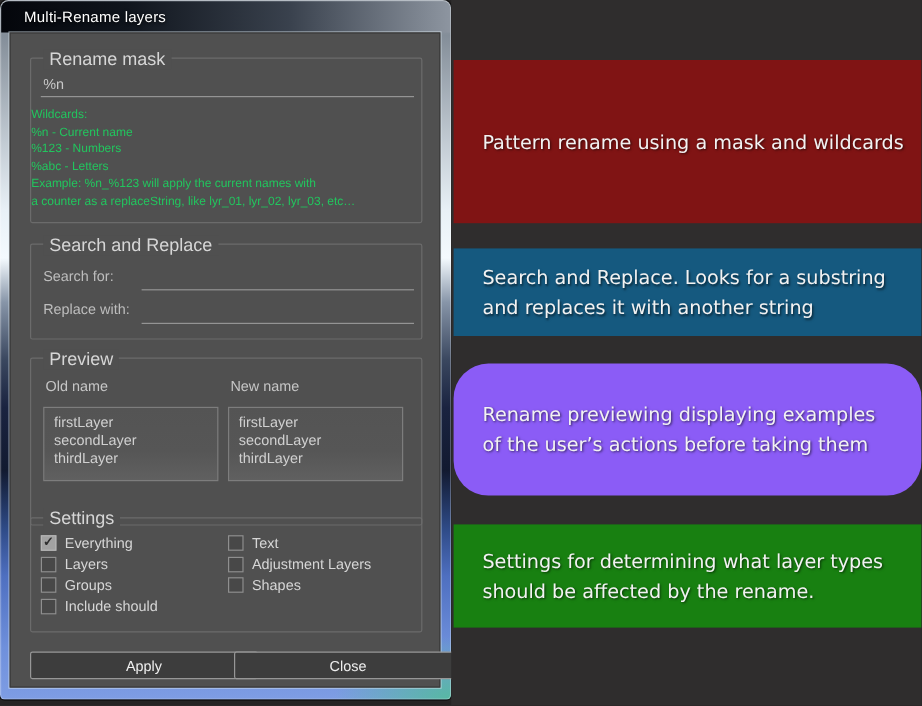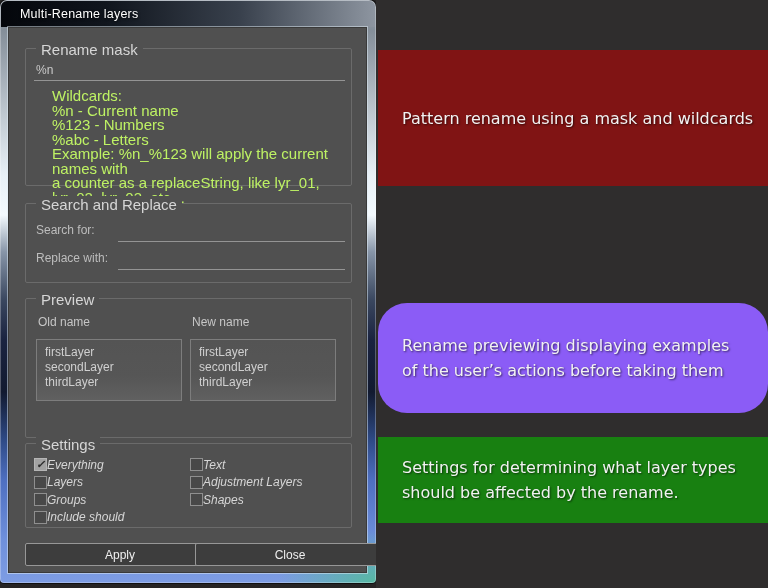--- a/index.html
+++ b/index.html
@@ -26,45 +26,45 @@
     background:#505050; border:1px solid #3a3a3a;
     box-shadow:0 0 0 1px rgba(225,238,245,.5); }
 
   
   .group { position:absolute; left:16px; width:327px; border:1px solid #6b6b6b; border-radius:2px; }
   .legend { position:absolute; top:-8px; left:10px; background:#505050; padding:0 5px;
     font-size:15px; color:#d6d6d6; }
   .g-mask     { top:20px;  height:138px; }
   .g-search   { top:175px; height:80px;  }
   .g-preview  { top:270px; height:140px; }
-  .g-settings { top:403px; height:85px;margin-top:12px;  }
+  .g-settings { top:403px; height:96px;  }
 
   input.line { position:absolute; background:transparent; border:none;
     border-bottom:1px solid #949494; color:#c9c9c9; font:12px "Liberation Sans",sans-serif;
     outline:none; padding:2px 2px 3px 2px; }
   .mask-input { left:8px; right:8px; top:12px; width:311px; }
 
-  .helptext { position:absolute; left:26px; top:40px; right:6px;
-    font-size:15px; line-height:14.5px; color:#bef264; }
+  .helptext { position:absolute; left:0; top:40px; right:6px;
+    font-size:10px; line-height:14.5px; color:#22c55e; }
 
   .flabel { position:absolute; left:10px; font-size:12px; color:#bdbdbd; }
   .search-input  { left:92px; top:18px; width:227px; }
   .replace-input { left:92px; top:46px; width:227px; }
 
   .colhead { position:absolute; top:16px; font-size:12px; color:#c6c6c6; }
   .listbox { position:absolute; top:40px; width:146px; height:62px;
     border:1px solid #7d7d7d;
     background:linear-gradient(180deg,#545454 0%,#565656 60%,#606060 100%);
     padding:5px 0 0 8px; }
   .listbox .item { font-size:12px; line-height:15px; color:#d0d0d0; }
   .lb-old { left:10px; } .lb-new { left:164px; }
 
   .cbcol { position:absolute; top:14px; display:flex; flex-direction:column; gap:4.5px; }
   .cbcol1 { left:8px; } .cbcol2 { left:164px; }
-  .cbrow { display:flex; align-items:center; height:13px; cursor:default;font-style:italic; }
+  .cbrow { display:flex; align-items:center; gap:7px; height:13px; cursor:default; }
   .cb { width:13px; height:13px; border:1px solid #8f8f8f; background:#484848;
     display:flex; align-items:center; justify-content:center; flex:0 0 13px; }
   .cb.checked { background:#a2a2a2; border-color:#b5b5b5; }
   .cb.checked::after { content:"✓"; font-size:11px; font-weight:bold; color:#2e2e2e; line-height:1; }
   .cblabel { font-size:12px; color:#d6d6d6; }
 
   .btn { position:absolute; top:515px; width:190px; height:23px; background:#3d3d3d;
     border:1px solid #979797; border-radius:2px; color:#efefef; font-size:12px;
     font-family:"Liberation Sans",sans-serif; cursor:pointer; }
   .btn-apply { left:16px; } .btn-close { left:186px; }
@@ -167,20 +167,24 @@
 
       <button class="btn btn-apply">Apply</button>
       <button class="btn btn-close">Close</button>
     </div>
   </div>
 
   <div class="panel">
     <div class="band band-0" style="background: rgb(128, 20, 20);">
       <div class="bandtext">Pattern rename using a mask and wildcards</div>
     </div>
+    <div class="band band-1" style="background: rgb(21, 89, 127);">
+      <div class="bandtext">Search and Replace. Looks for a substring
+and replaces it with another string</div>
+    </div>
     <div class="band band-2" style="background: #8b5cf6; border-radius: 29px;">
       <div class="bandtext">Rename previewing displaying examples
 of the user’s actions before taking them</div>
     </div>
     <div class="band band-3" style="background: rgb(24, 128, 17);">
       <div class="bandtext">Settings for determining what layer types
 should be affected by the rename.</div>
     </div>
   </div>
 

